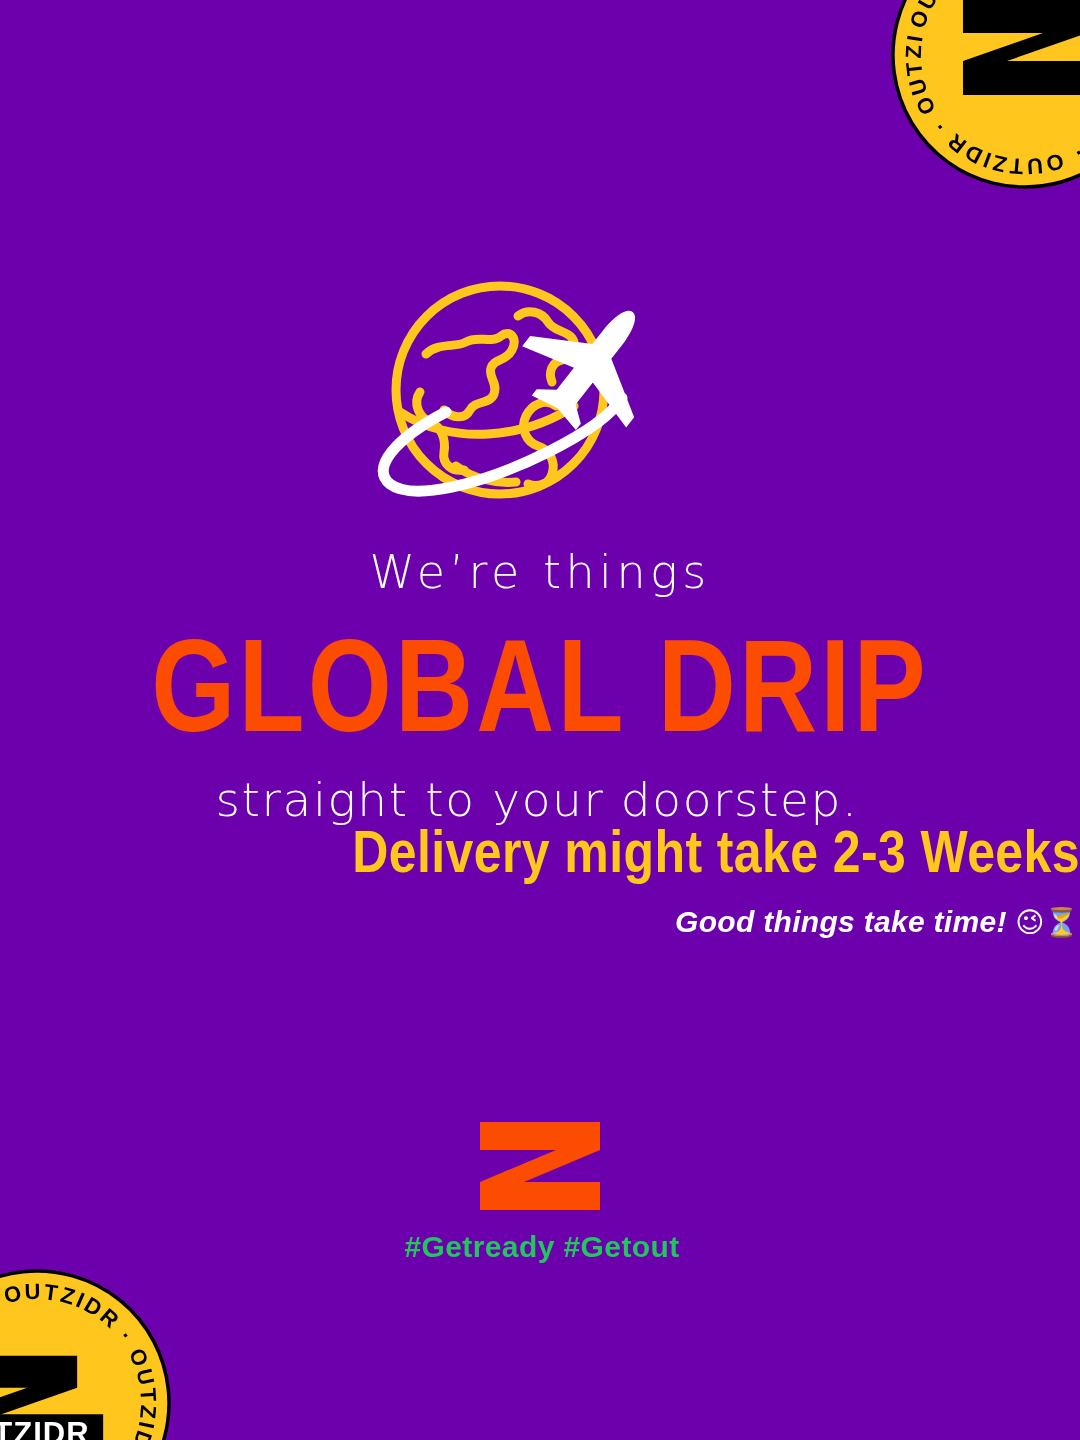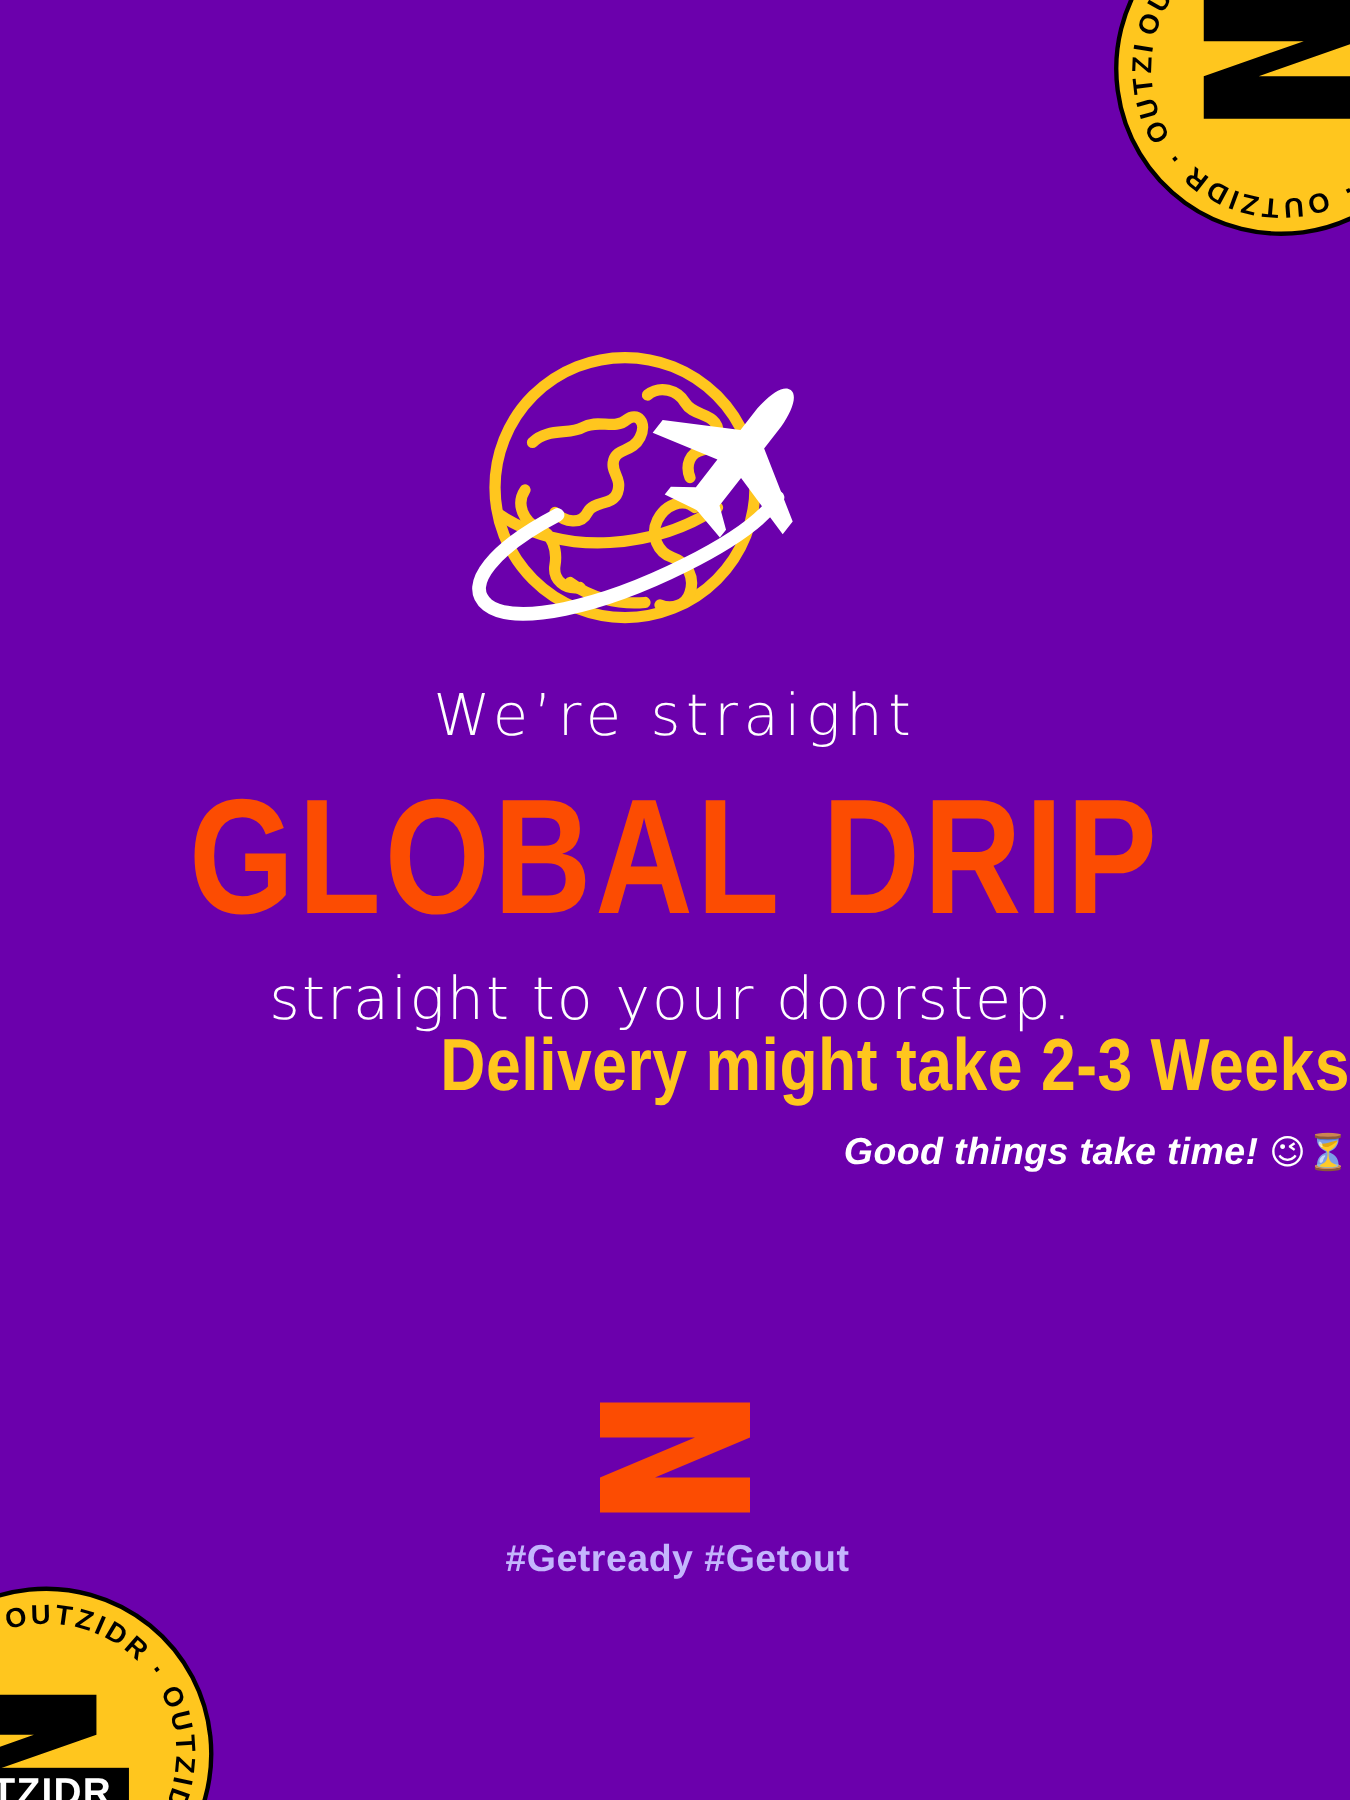--- a/index.html
+++ b/index.html
@@ -126,21 +126,21 @@
   .footer {
     position: absolute;
     left: 0;
     right: 0;
     top: 1120px;
     text-align: center;
   }
   .zmark { display: inline-block; }
   .zmark svg { display: block; }
   .hashtags {
-    color: #c4b5fd;
+    color: #22c55e;
     font-size: 30px;
     font-weight: 700;
     letter-spacing: 0.4px;
     margin: 14px 0 0 4px;
     font-family: "Liberation Sans", sans-serif;
   }
 </style>
 </head>
 <body>
 
@@ -186,21 +186,21 @@
 
       <g fill="#FFFFFF" transform="translate(232,92) rotate(38)">
         <path d="M0,-66 C7,-66 11,-54 12,-38 L12,-16 L66,16 L66,29 L12,14 L12,42
                  L28,54 L28,62 L0,56 L-28,62 L-28,54 L-12,42 L-12,14 L-66,29 L-66,16
                  L-12,-16 L-12,-38 C-11,-54 -7,-66 0,-66 Z"></path>
       </g>
     </svg>
   </div>
 
   <div class="copy">
-    <p class="line-serving">We’re straight</p>
+    <p class="line-serving">We’re things</p>
     <p class="line-global">GLOBAL DRIP</p>
     <p class="line-doorstep">straight to your doorstep.</p>
   </div>
 
   <div class="delivery">
     <p class="delivery-main">Delivery might take 2-3 Weeks</p>
     <p class="delivery-sub">
       <span>Good things take time!</span>
       <span class="emoji">😉⏳</span>
     </p>

